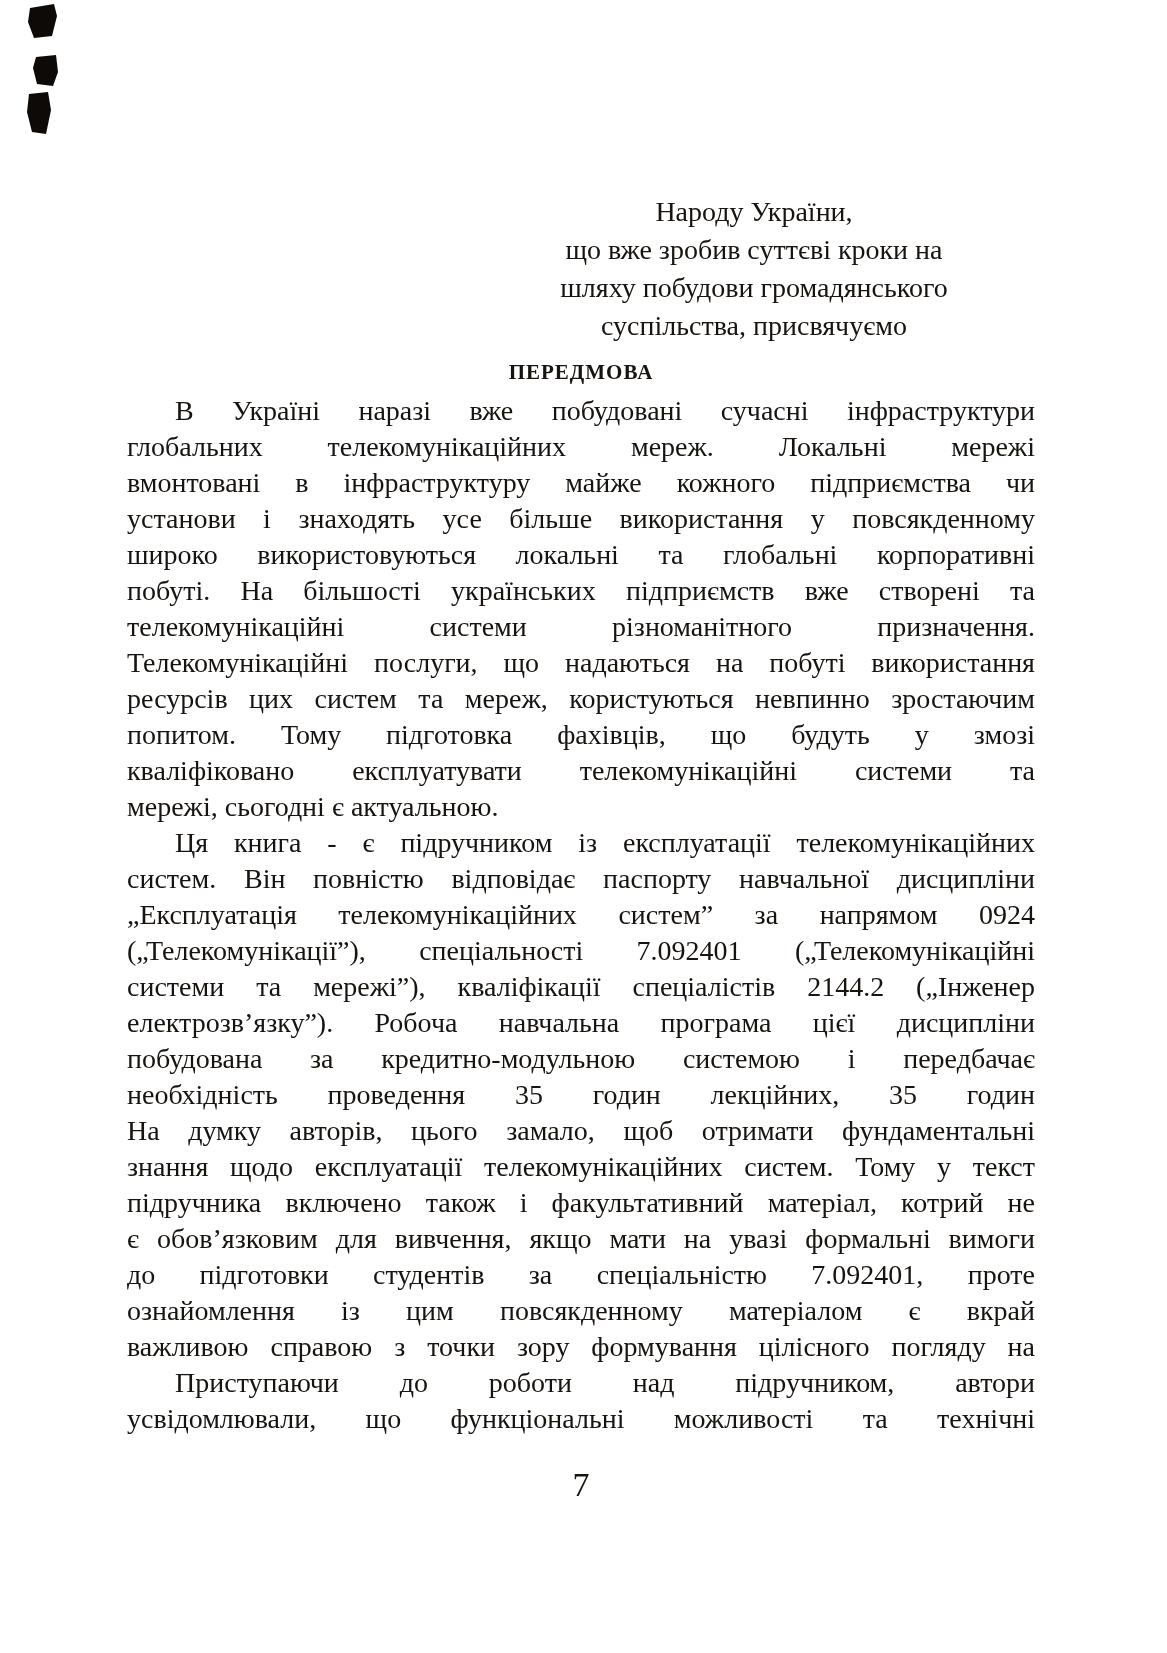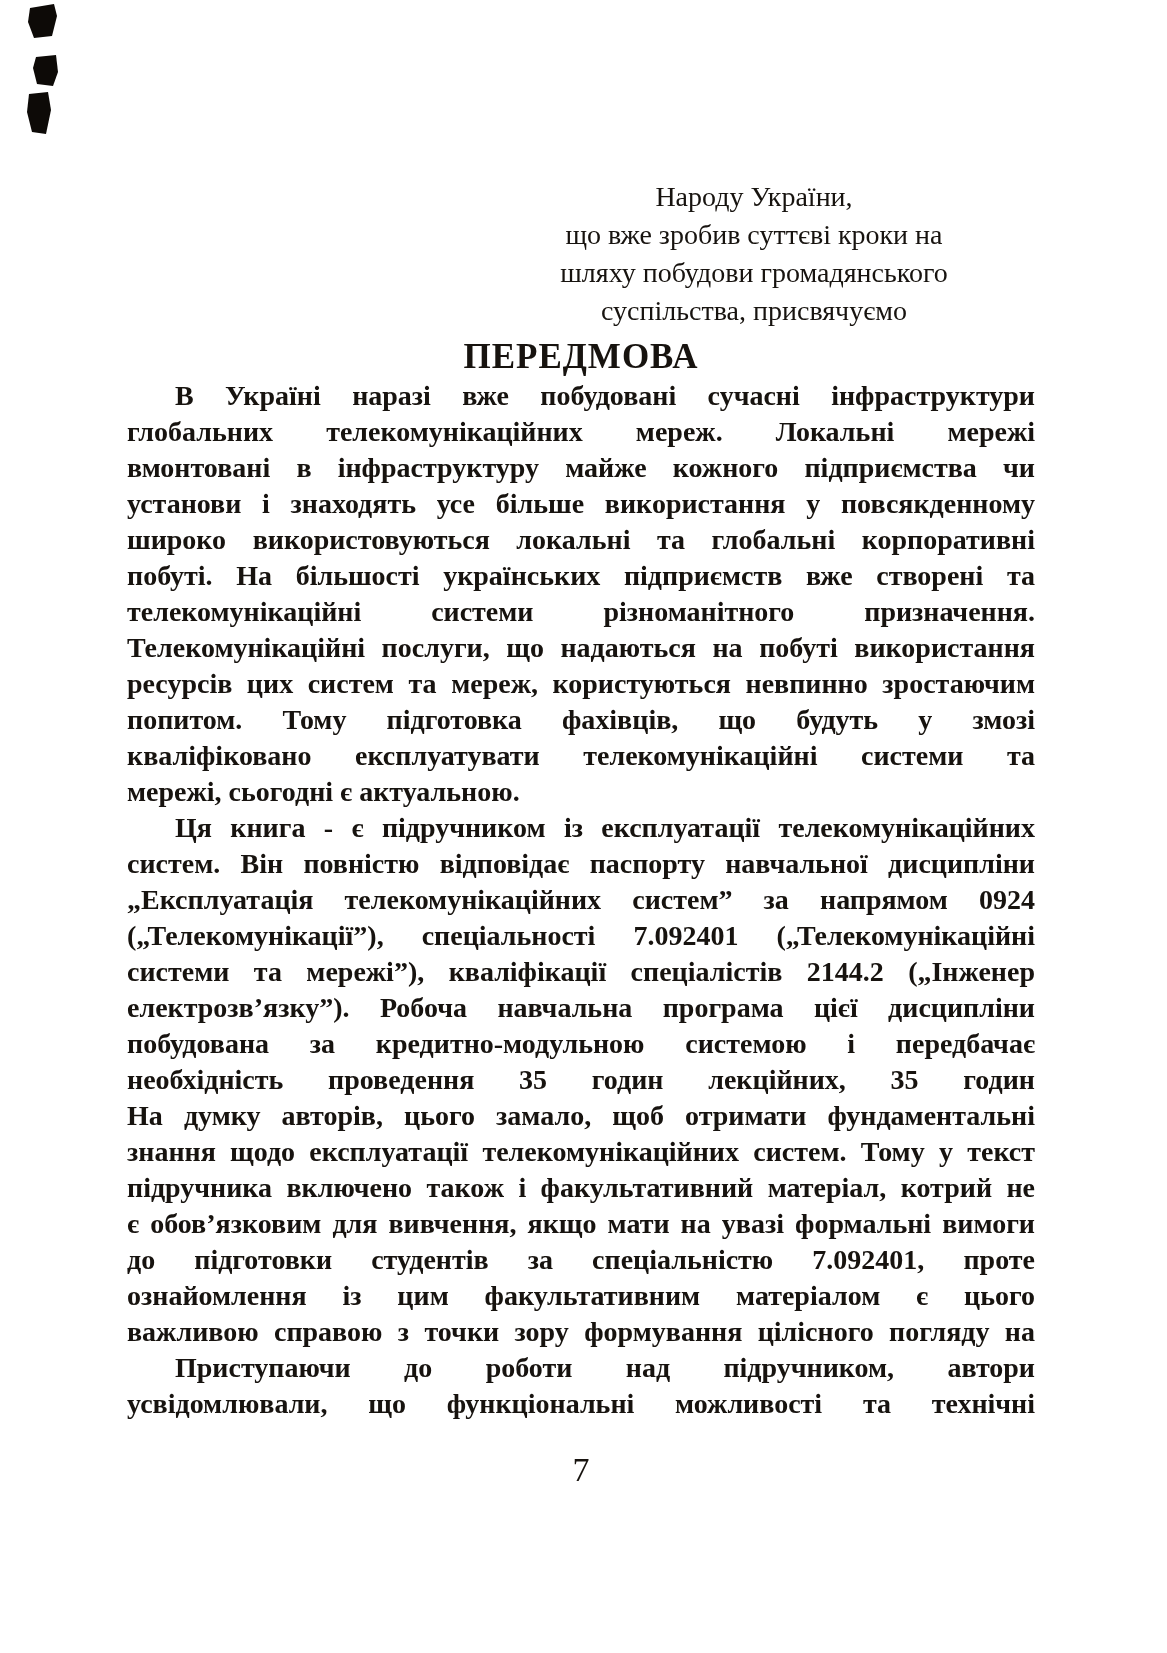--- a/index.html
+++ b/index.html
@@ -20,46 +20,46 @@
     padding-top: 178px;
   }
   .ink-blots {
     position: absolute;
     left: 24px;
     top: 2px;
   }
   .content {
     width: 908px;
     margin-left: 127px;
+    margin-top: 15px;
   }
   .dedication {
     width: 562px;
     margin-left: 346px;
     text-align: center;
     font-size: 28px;
     line-height: 38px;
   }
   .heading {
     text-align: center;
     font-weight: bold;
-    font-size: 35px;
+    font-size: 21px;
     line-height: 38px;
     letter-spacing: 1px;
     margin: 8px 0 2px 0;
   }
   .bodytext {
     font-size: 28px;
     line-height: 36px;
   }
   .para { margin: 0; }
   .line {
     text-align: justify;
     text-align-last: justify;
     white-space: nowrap; 
-    font-weight: bold;
   }
   .line.justify { white-space: normal; }
   .line.indent { text-indent: 48px; }
   .line.last {
     text-align: left;
     text-align-last: left;
   }
   .page-number {
     margin-top: 28px;
     text-align: center;
@@ -111,21 +111,21 @@
           <div class="line justify">(„Телекомунікації”), спеціальності 7.092401 („Телекомунікаційні</div>
           <div class="line justify">системи та мережі”), кваліфікації спеціалістів 2144.2 („Інженер</div>
           <div class="line justify">електрозв’язку”). Робоча навчальна програма цієї дисципліни</div>
           <div class="line justify">побудована за кредитно-модульною системою і передбачає</div>
           <div class="line justify">необхідність проведення 35 годин лекційних, 35 годин</div>
           <div class="line justify">На думку авторів, цього замало, щоб отримати фундаментальні</div>
           <div class="line justify">знання щодо експлуатації телекомунікаційних систем. Тому у текст</div>
           <div class="line justify">підручника включено також і факультативний матеріал, котрий не</div>
           <div class="line justify">є обов’язковим для вивчення, якщо мати на увазі формальні вимоги</div>
           <div class="line justify">до підготовки студентів за спеціальністю 7.092401, проте</div>
-          <div class="line justify">ознайомлення із цим факультативним матеріалом є цього</div>
+          <div class="line justify">ознайомлення із цим повсякденному матеріалом є вкрай</div>
           <div class="line justify">важливою справою з точки зору формування цілісного погляду на</div>
         </div>
         <div class="para">
           <div class="line justify indent">Приступаючи до роботи над підручником, автори</div>
           <div class="line justify">усвідомлювали, що функціональні можливості та технічні</div>
         </div>
       </div>
 
     <div class="page-number">7</div>
 

